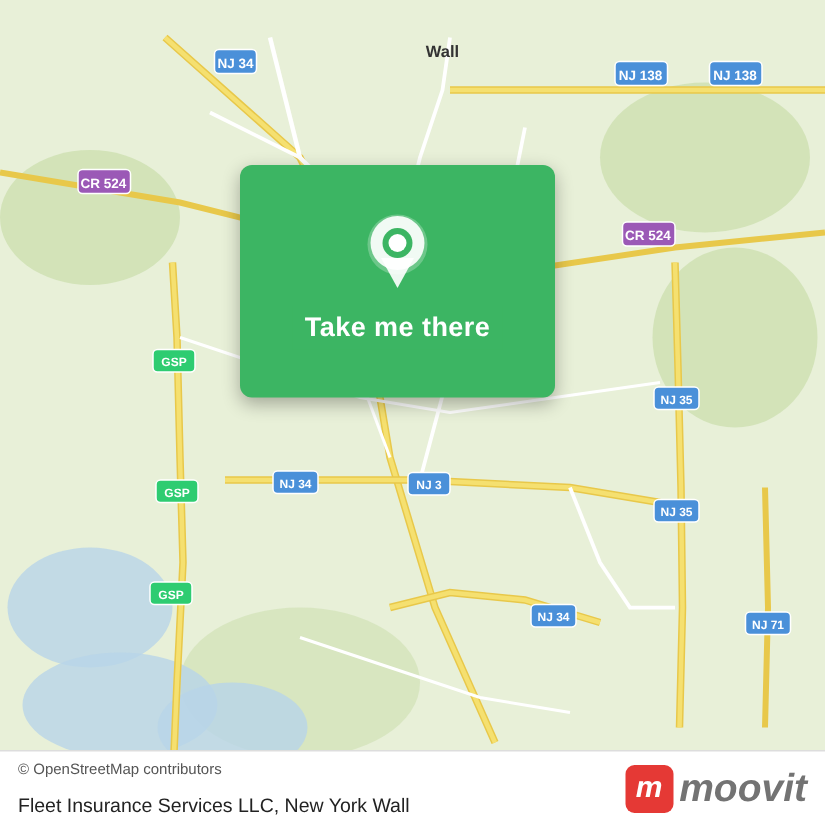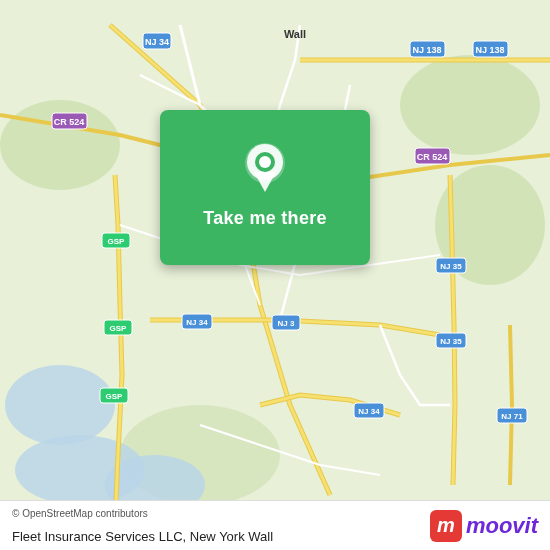--- a/index.html
+++ b/index.html
@@ -93,23 +93,23 @@
       font-weight: 500;
     }
 
     .moovit-logo {
       display: flex;
       align-items: center;
       gap: 4px;
     }
 
     .moovit-text {
-      font-size: 22px;
+      font-size: 26px;
       font-weight: 700;
-      color: #6d28d9;
+      color: #737373;
       font-style: italic;
     }
 
     .moovit-m {
       width: 32px;
       height: 32px;
       background: #e53935;
       border-radius: 6px;
       display: flex;
       align-items: center;

